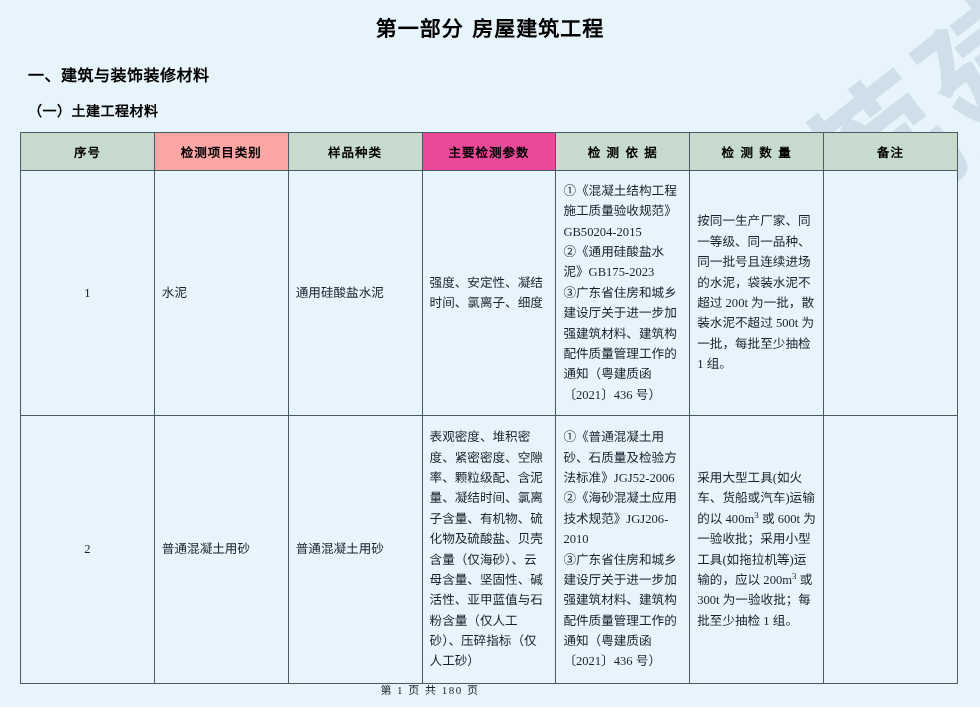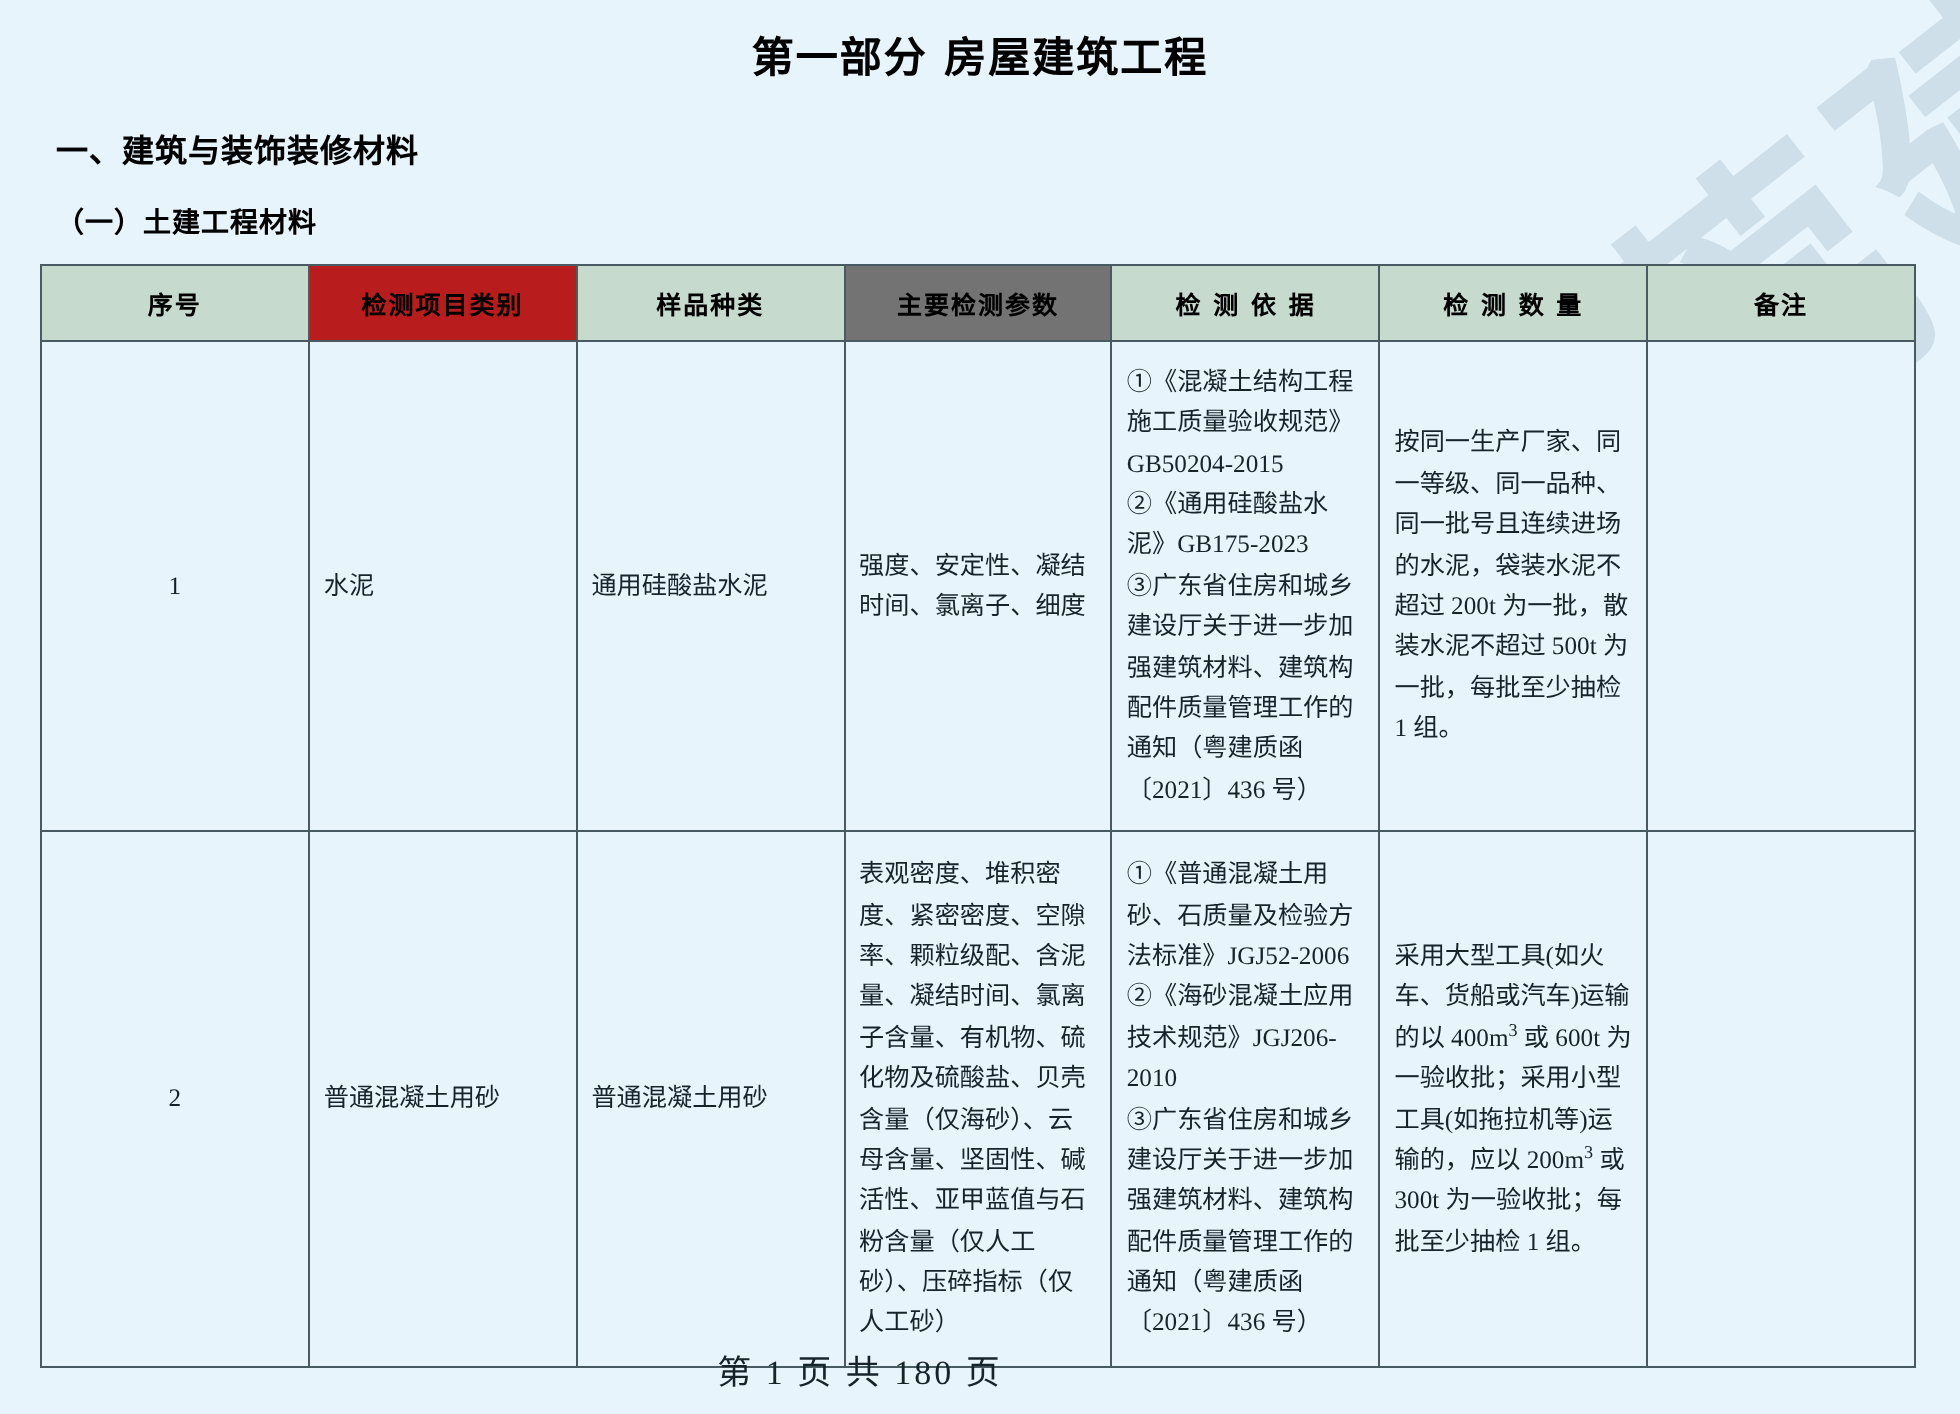--- a/index.html
+++ b/index.html
@@ -132,21 +132,21 @@
   td.c-note  { width: 86px; }
 
   .basis-line { display: block; text-indent: 0; }
 
   .footer {
     position: absolute;
     left: 0;
     bottom: 10px;
     width: 860px;
     text-align: center;
-    font-size: 17px;
+    font-size: 11px;
     letter-spacing: 1.5px;
     color: #17232b;
     z-index: 10;
   }
   sup { font-size: .72em; vertical-align: super; line-height: 0; }
 </style>
 </head>
 <body style="background: rgb(232, 244, 251);">
 
 <div class="watermark-layer">
@@ -161,23 +161,23 @@
 
   <h2 class="heading-1">一、建筑与装饰装修材料</h2>
 
   <h3 class="heading-2">（一）土建工程材料</h3>
 
   <div class="table-wrap">
     <table class="spec">
       <thead>
         <tr>
           <th style="background: rgb(198, 218, 205); border-color: rgb(74, 90, 99);">序号</th>
-          <th style="background: #b91c1c; border-color: rgb(74, 90, 99);">检测项目类别</th>
+          <th style="background: #fca5a5; border-color: rgb(74, 90, 99);">检测项目类别</th>
           <th style="background: rgb(198, 218, 205); border-color: rgb(74, 90, 99);">样品种类</th>
-          <th style="background: #737373; border-color: rgb(74, 90, 99);">主要检测参数</th>
+          <th style="background: #ec4899; border-color: rgb(74, 90, 99);">主要检测参数</th>
           <th style="background: rgb(198, 218, 205); border-color: rgb(74, 90, 99);">检 测 依 据</th>
           <th style="background: rgb(198, 218, 205); border-color: rgb(74, 90, 99);">检 测 数 量</th>
           <th style="background: rgb(198, 218, 205); border-color: rgb(74, 90, 99);">备注</th>
         </tr>
       </thead>
       <tbody>
         <tr style="height:245px;">
           <td class="c-idx" style="border-color: rgb(74, 90, 99);">1</td>
           <td class="c-cat" style="border-color: rgb(74, 90, 99);">水泥</td>
           <td class="c-kind" style="border-color: rgb(74, 90, 99);">通用硅酸盐水泥</td>

